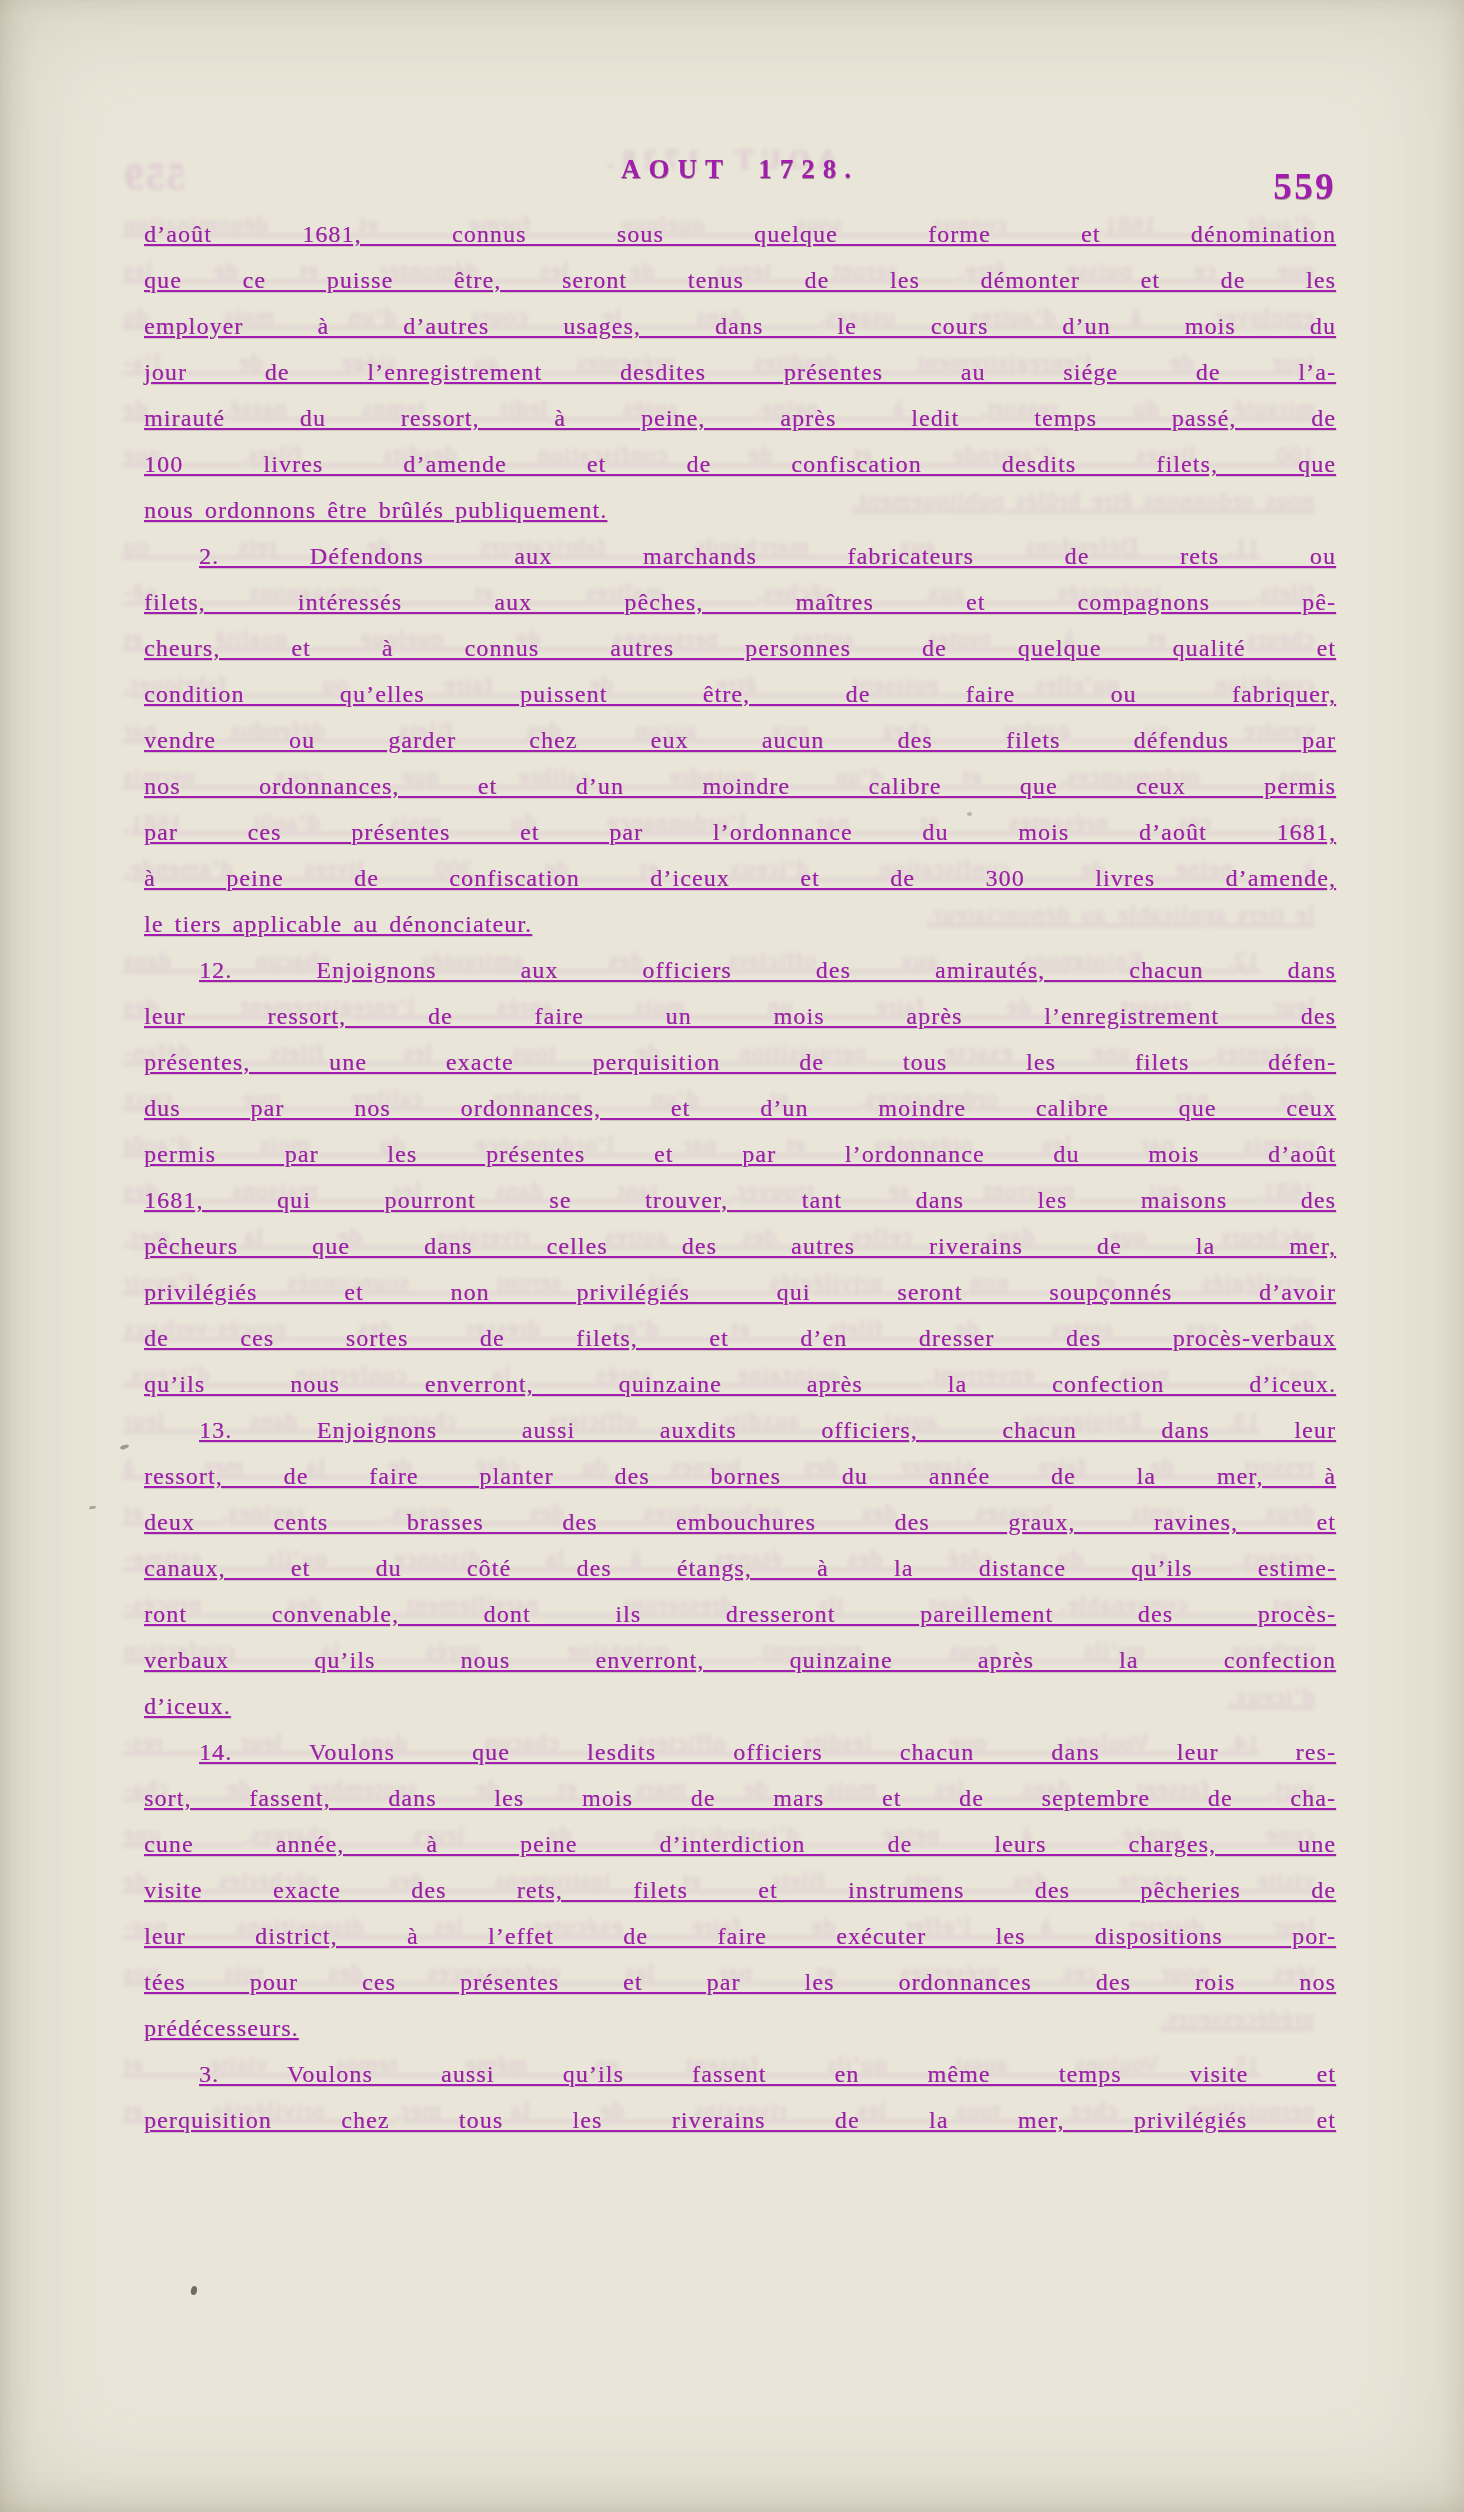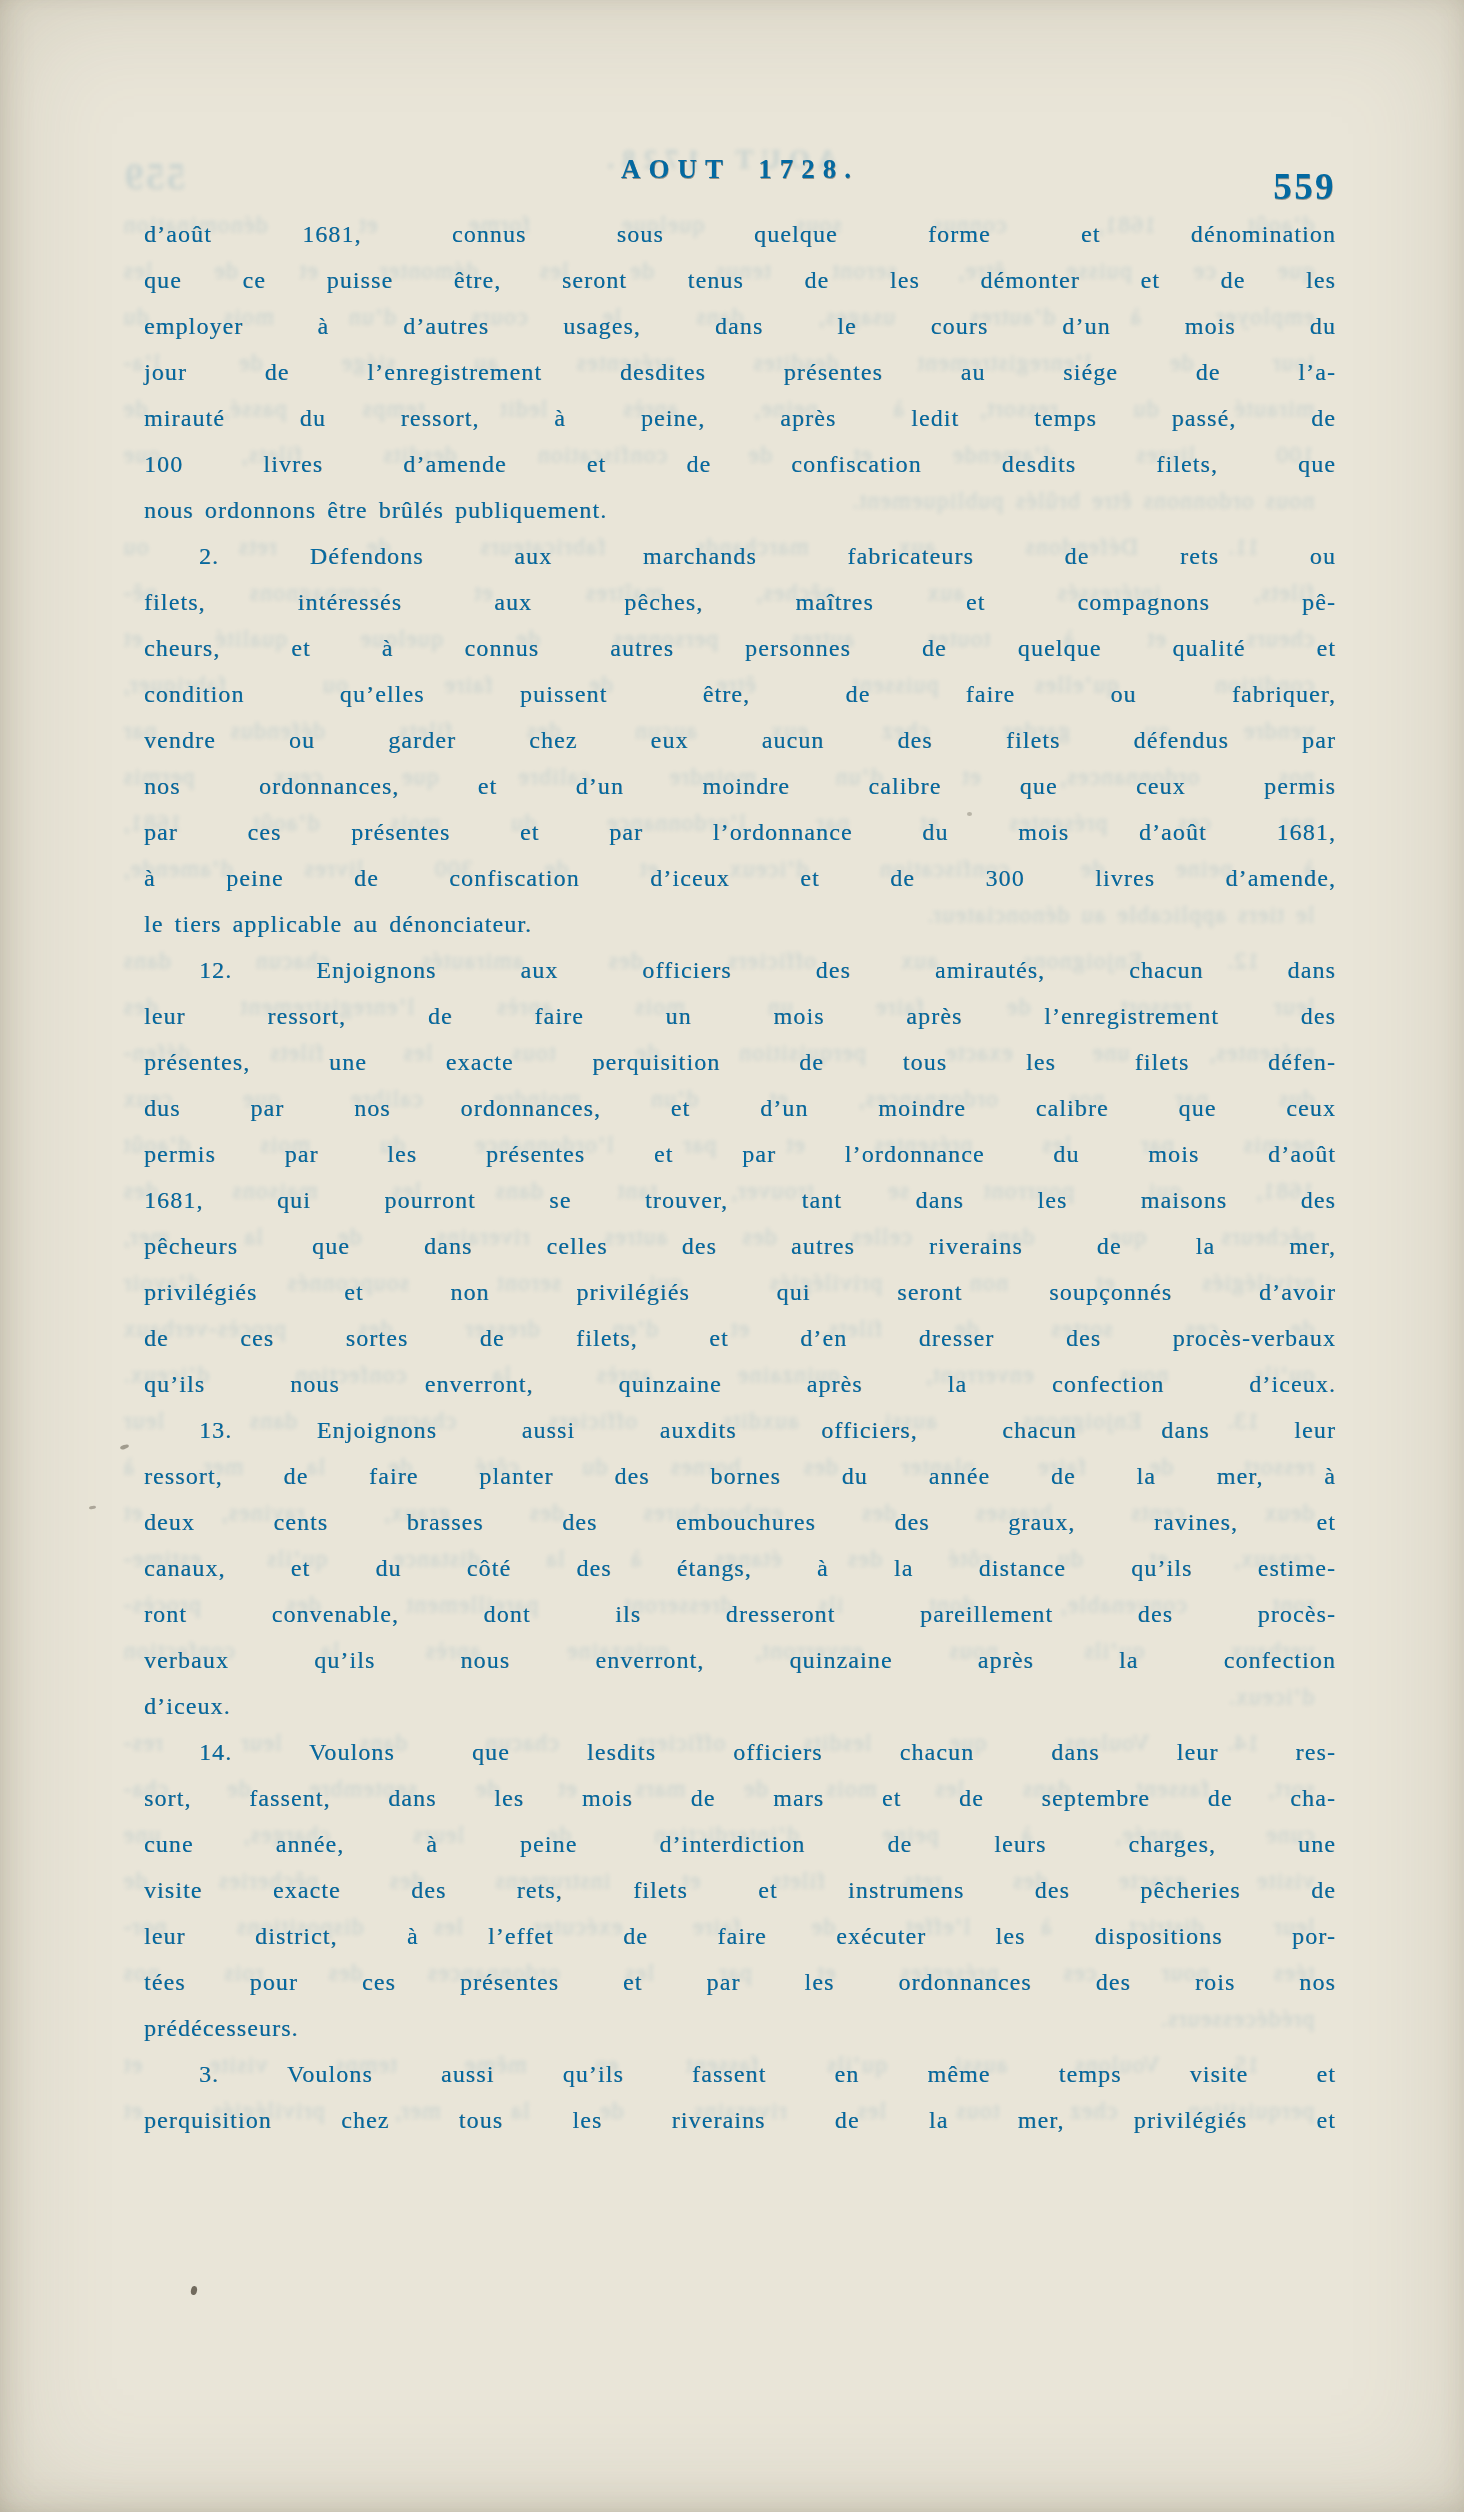--- a/index.html
+++ b/index.html
@@ -7,21 +7,21 @@
     padding: 0;
     background: #d8d4c6;
   }
   .page {
     position: relative;
     width: 1465px;
     height: 2512px;
     background: #e9e5d8;
     overflow: hidden;
     font-family: "Liberation Serif", "DejaVu Serif", serif;
-    color: #0369a1;
+    color: #a21caf;
     box-shadow:
       inset 0 0 112px rgba(122, 112, 88, 0.22),
       inset 14.4px 0 40px -22.5px rgba(95, 85, 62, 0.30),
       inset -11.2px 0 32px -21px rgba(110, 100, 75, 0.20),
       inset 0 -16px 48px -24px rgba(110, 100, 75, 0.22);
   }
   
   .bleed {
     position: absolute;
     left: 0; top: 0; right: 0; bottom: 0;
@@ -63,20 +63,21 @@
   .textblock {
     position: absolute;
     left: 144px;
     top: 211px;
     width: 1192px;
     font-size: 24px;
     line-height: 46px;
     letter-spacing: 1.1px;
     word-spacing: 4px;
     text-shadow: 0.4px 0.4px 0.6px rgba(57, 48, 38, 0.42);
+    text-decoration: underline;
   }
   .line {
     text-align: justify;
     text-align-last: justify;
     height: 46px;
     white-space: nowrap;
   }
   .line.indent { text-indent: 55px; }
   .line.end    { text-align-last: left; }
   .speck {

